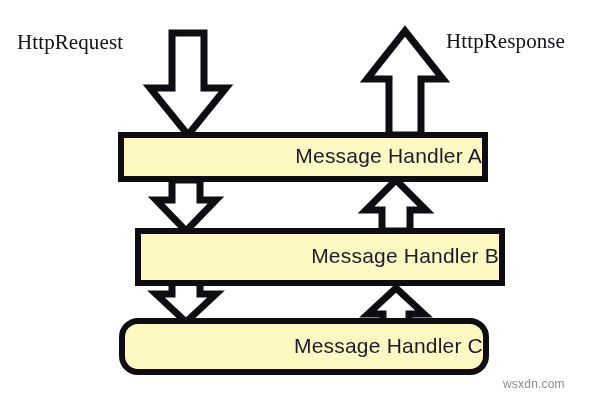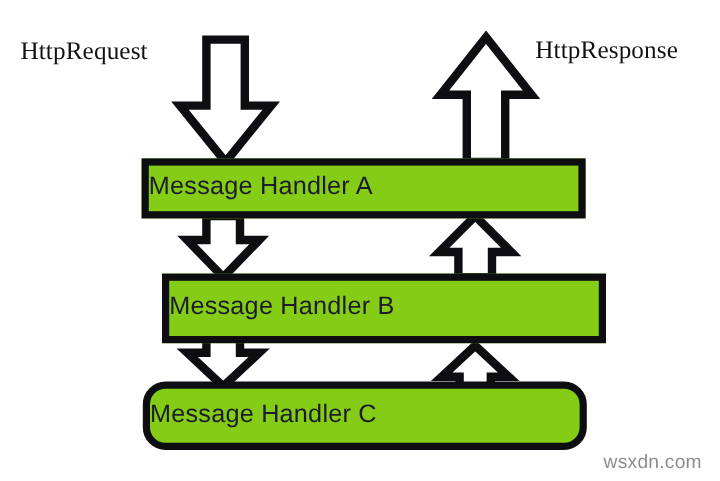--- a/index.html
+++ b/index.html
@@ -39,25 +39,25 @@
     left: 17px;
     top: 30px;
   }
   #label-http-response {
     left: 446px;
     top: 29px;
   }
   .handler-box {
     position: absolute;
     box-sizing: border-box;
-    background: #84cc16;
+    background: #fef9c3;
     border: 6px solid #0d0d12;
     display: flex;
     align-items: center;
-    justify-content: flex-start;
+    justify-content: flex-end;
   }
   .handler-label {
     font-size: 21px;
     color: #1b1b2a;
     font-family: "Liberation Sans", sans-serif;
     white-space: nowrap;
     letter-spacing: 0.2px;
     position: relative;
     top: -1px;
   }
@@ -77,21 +77,21 @@
     left: 119px;
     top: 318px;
     width: 370px;
     height: 57px;
     border-radius: 19px;
   }
   #watermark {
     position: absolute;
     left: 503px;
     top: 377px;
-    font-size: 16px;
+    font-size: 12px;
     color: #8d8d8d;
     font-family: "Liberation Sans", sans-serif;
     letter-spacing: 0.2px;
   }
 </style>
 </head>
 <body>
 
 <div id="canvas">
 

